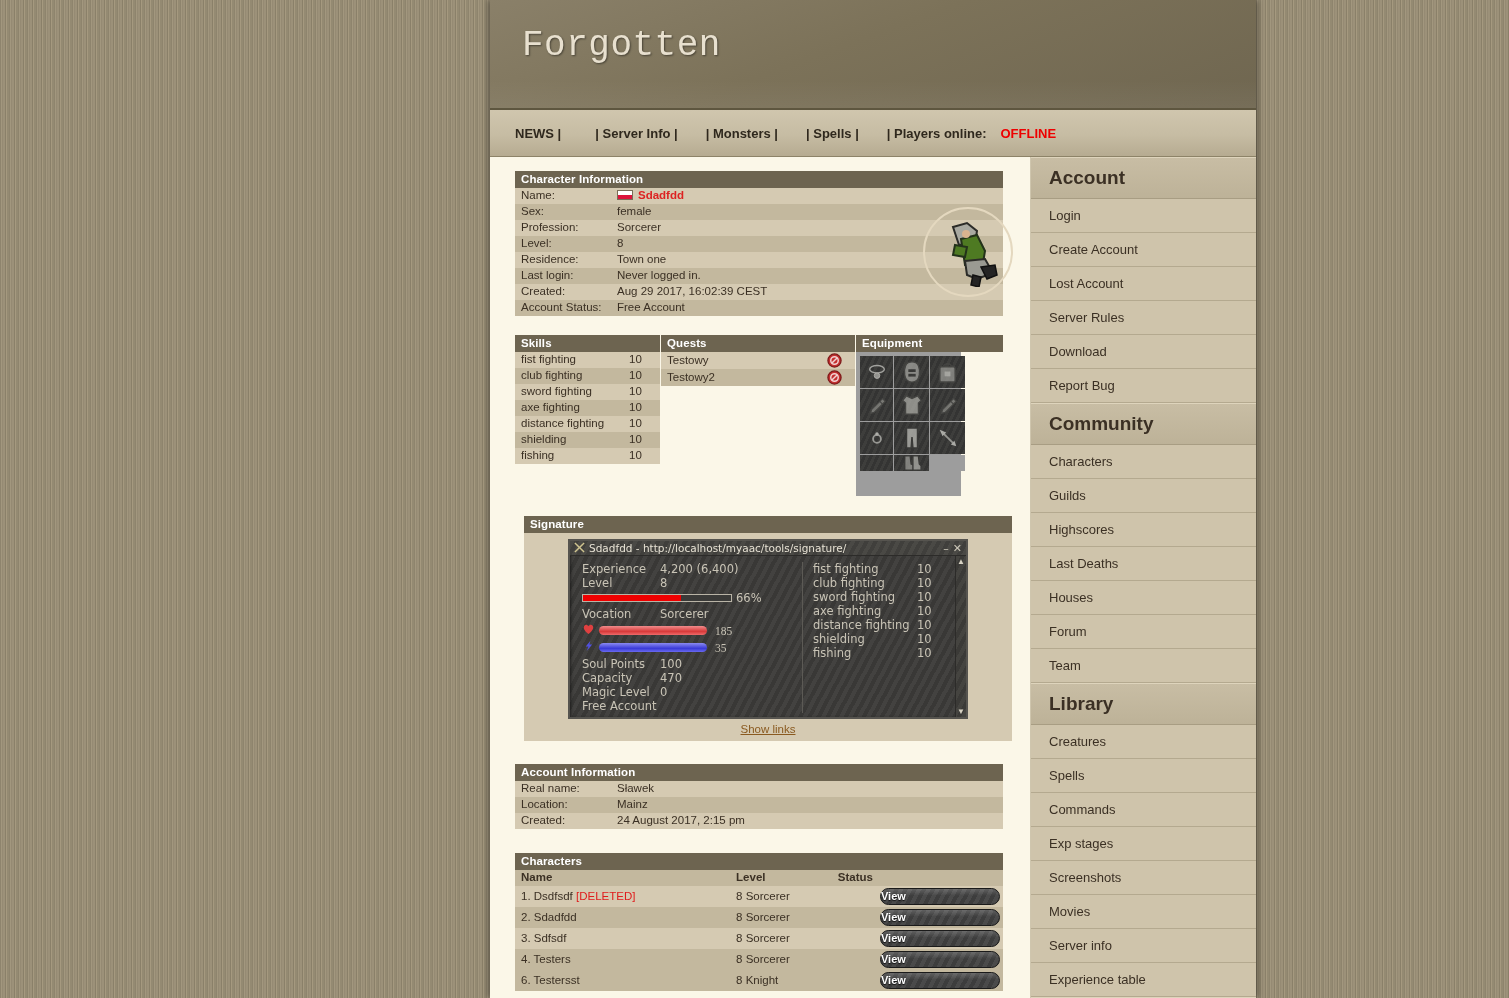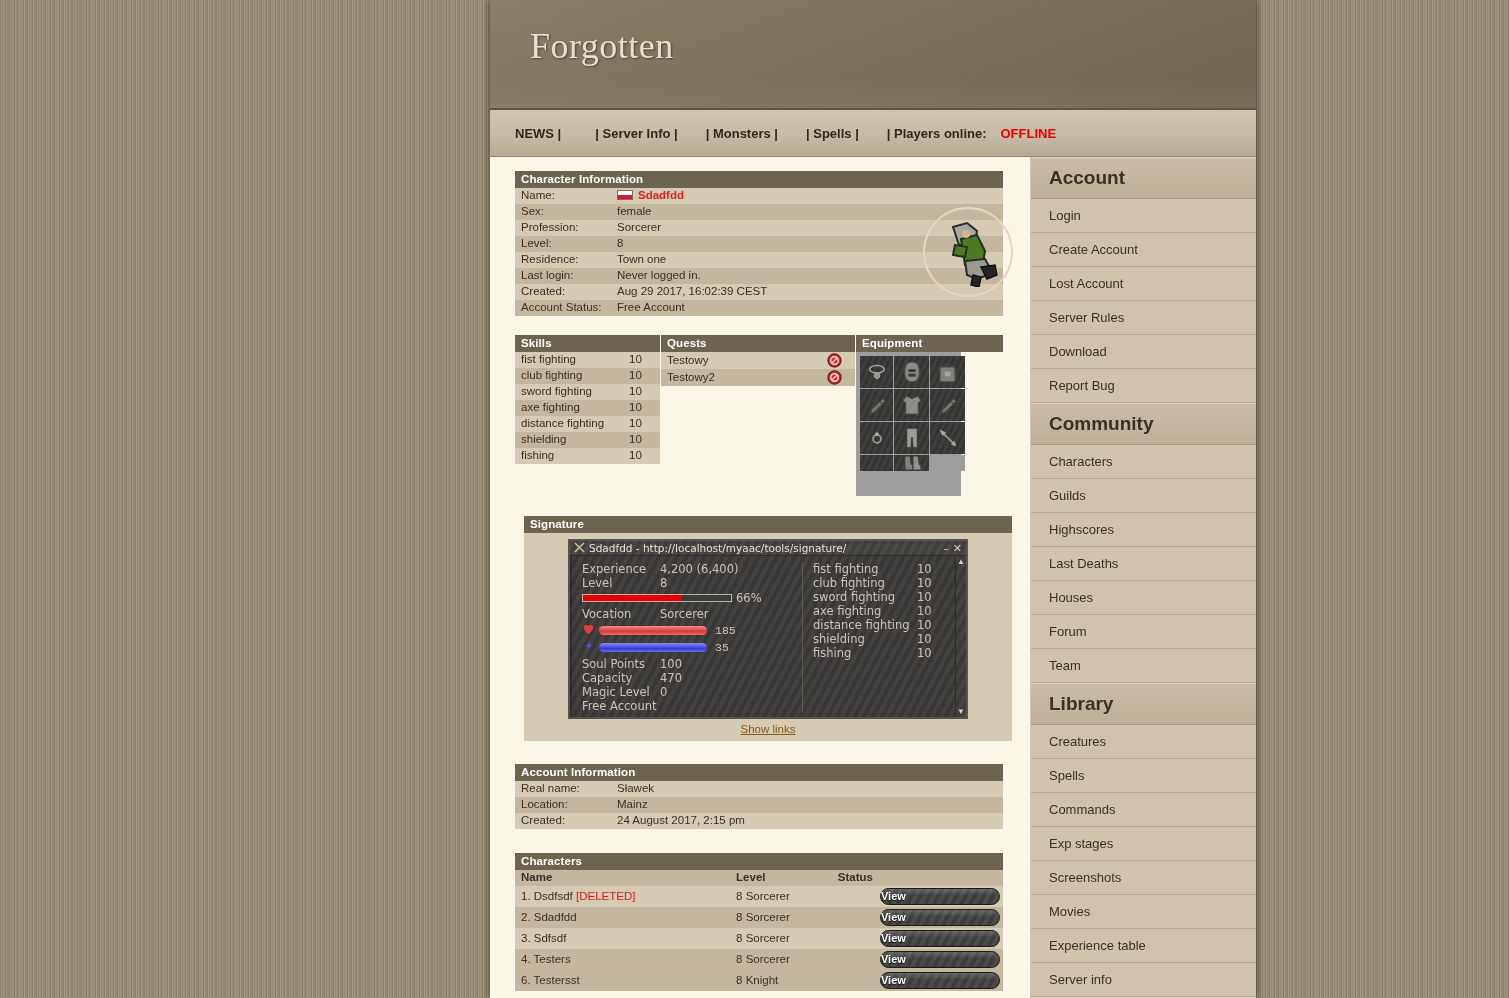--- a/index.html
+++ b/index.html
@@ -41,24 +41,24 @@
     position: relative;
     border-bottom: 2px solid #5e563f;
   }
   #header::after {
     content:"";
     position:absolute; left:0; right:0; bottom:0; height:28px;
     background: linear-gradient(to bottom, rgba(255,255,255,0) 0%, rgba(255,255,255,.05) 100%);
   }
   #site-title {
     position: absolute;
-    left: 40px; top: 25px;
+    left: 32px; top: 25px;
     font-size: 36px;
     color: #e8e0cf;
-    font-family: Liberation Serif, serif;
+    font-family: Liberation Mono, monospace;
     font-weight: 400;
     letter-spacing: .5px;
     text-shadow: 1px 1px 2px rgba(0,0,0,.45);
   }
 
   
   #nav {
     height: 47px;
     background: linear-gradient(to bottom, #d0c6ae 0%, #c6bca3 55%, #b6ab91 100%);
     border-bottom: 1px solid #8d8368;
@@ -212,21 +212,21 @@
     background: #3a3a38;
   }
   #exp-bar-fill { height: 100%; background: #ef0000; }
   #exp-bar-pct { font-size: 11.5px; color: #c9c4b6; margin-left: 4px; font-family:"DejaVu Sans",sans-serif;}
   .stat-bar-row { display: flex; align-items: center; margin: 2px 0; }
   .stat-bar {
     width: 108px; height: 9px; border-radius: 5px; margin-left: 4px;
   }
   .stat-bar.hp { background: linear-gradient(to bottom, #f08c8c, #d83a3a 60%, #ef6a6a); }
   .stat-bar.mp { background: linear-gradient(to bottom, #8b8bf0, #3a3ad8 60%, #6a6aef); }
-  .stat-val { font-size: 11.5px; color: #c9c4b6; margin-left: 8px; font-family:Liberation Mono, monospace;}
+  .stat-val { font-size: 11.5px; color: #c9c4b6; margin-left: 8px; font-family:Liberation Serif, serif;}
   #sig-scroll {
     position: absolute; right: 0; top: 0; bottom: 0; width: 11px;
     background-image: repeating-linear-gradient(118deg, #454440 0 4px, #3b3a37 4px 8px);
     border-left: 1px solid #2c2b29;
     display: flex; flex-direction: column; justify-content: space-between; align-items: center;
     padding: 1px 0;
   }
   .scroll-arrow { font-size: 8px; color: #d8d3c4; }
   #show-links {
     display: block;
@@ -715,20 +715,20 @@
       <div class="side-link">Forum</div>
       <div class="side-link">Team</div>
 
       <div class="side-header">Library</div>
       <div class="side-link">Creatures</div>
       <div class="side-link">Spells</div>
       <div class="side-link">Commands</div>
       <div class="side-link">Exp stages</div>
       <div class="side-link">Screenshots</div>
       <div class="side-link">Movies</div>
+      <div class="side-link">Server info</div>
       <div class="side-link">Experience table</div>
-      <div class="side-link">Server info</div>
 
       <div class="side-header">Change template</div>
 
     </div>
   </div>
 </div>
 
 </body></html>

